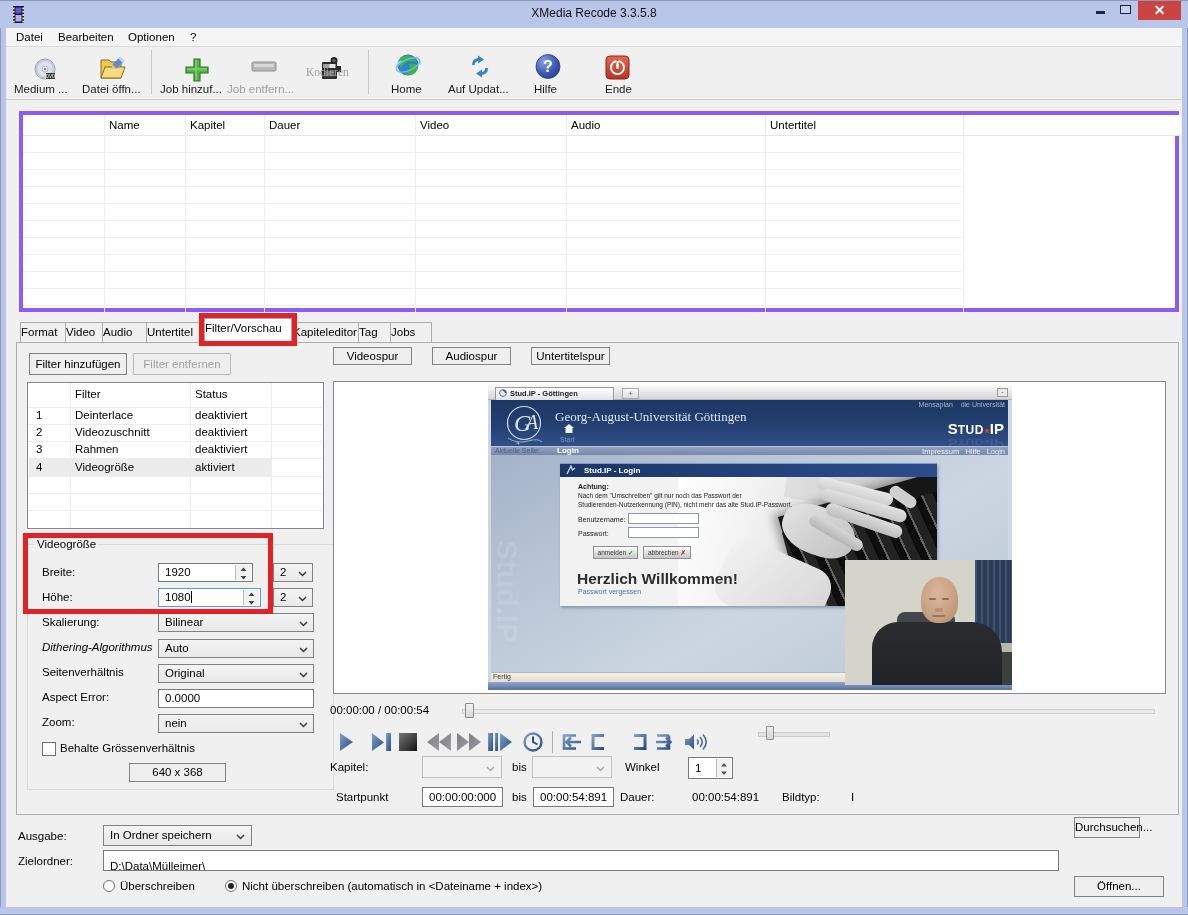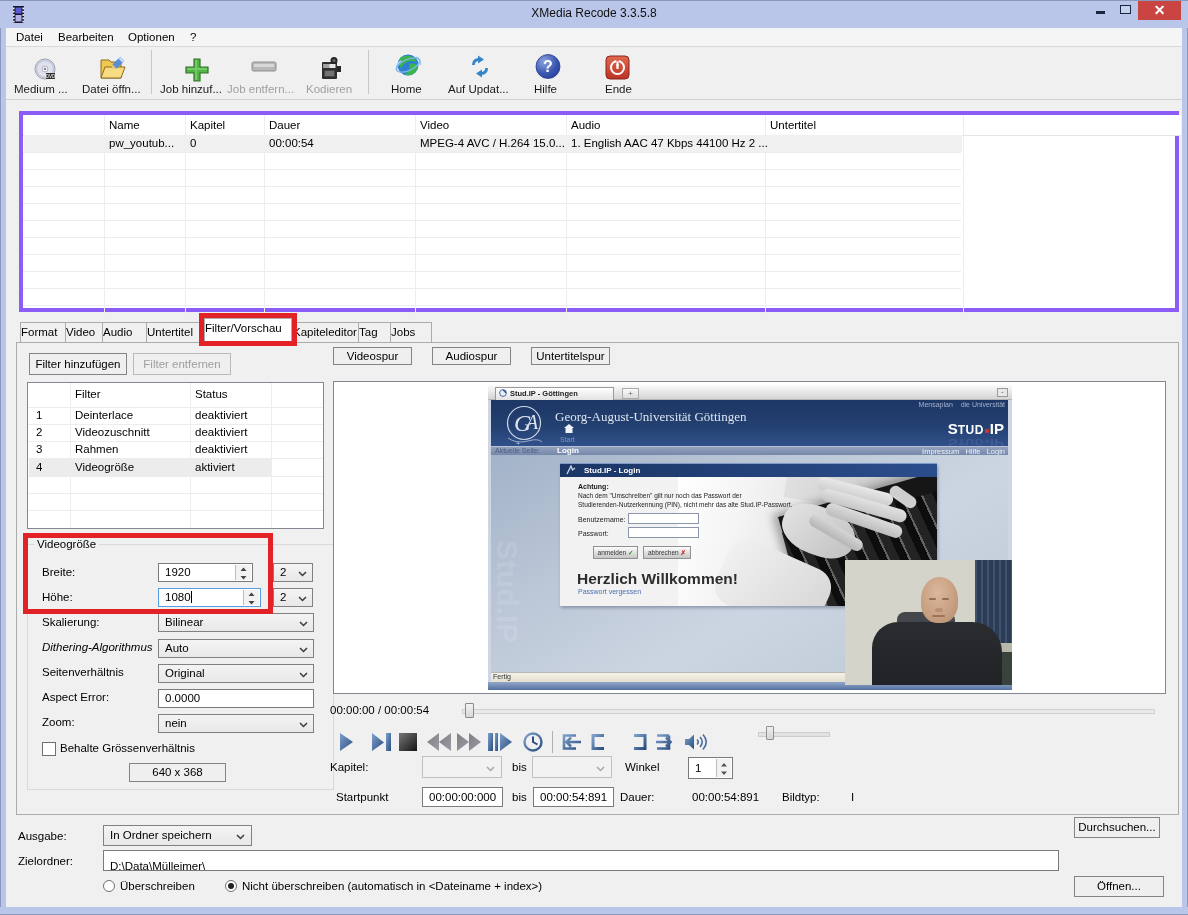--- a/index.html
+++ b/index.html
@@ -152,21 +152,21 @@
  <rect x="1" y="1" width="23" height="23" rx="4" fill="url(#eg)" stroke="#8e2218" stroke-width="1"></rect>
  <circle cx="12.5" cy="12.5" r="6.5" fill="none" stroke="#fff" stroke-width="2"></circle>
  <rect x="11.4" y="7" width="2.2" height="7" fill="#fff"></rect>
  <rect x="11.4" y="5" width="2.2" height="4" fill="#c84b38"></rect>
  <rect x="11.6" y="6.2" width="1.8" height="5.5" fill="#fff"></rect>
 </svg>
 <div class="tbl abs" style="left:14px;top:83px;">Medium ...</div>
 <div class="tbl abs" style="left:82px;top:83px;">Datei öffn...</div>
 <div class="tbl abs" style="left:160px;top:83px;">Job hinzuf...</div>
 <div class="tbl dis abs" style="left:227px;top:83px;">Job entfern...</div>
-<div class="tbl dis abs" style="left:306px;top:83px;">Kodieren</div>
+<div class="tbl dis abs" style="left:306px;top:66px;font-family:Liberation Serif, serif;">Kodieren</div>
 <div class="tbl abs" style="left:391px;top:83px;">Home</div>
 <div class="tbl abs" style="left:448px;top:83px;">Auf Updat...</div>
 <div class="tbl abs" style="left:534px;top:83px;">Hilfe</div>
 <div class="tbl abs" style="left:605px;top:83px;">Ende</div>
 <div class="tsep abs" style="left:151px;top:50px;"></div>
 <div class="tsep abs" style="left:368px;top:50px;"></div>
 
 <div class="abs" id="ftable">
  <div class="abs" id="fhead"></div>
  <div class="fvline" style="left:81px;height:199px;"></div>
@@ -175,27 +175,20 @@
  <div class="fvline" style="left:392px;height:199px;"></div>
  <div class="fvline" style="left:543px;height:199px;"></div>
  <div class="fvline" style="left:742px;height:199px;"></div>
  <div class="fvline" style="left:940px;height:199px;"></div>
  <div class="fth" style="left:86px;">Name</div>
  <div class="fth" style="left:167px;">Kapitel</div>
  <div class="fth" style="left:246px;">Dauer</div>
  <div class="fth" style="left:397px;">Video</div>
  <div class="fth" style="left:548px;">Audio</div>
  <div class="fth" style="left:747px;">Untertitel</div>
- <div class="abs" id="frow1">
-  <div class="fcell" style="left:85px;">pw_youtub...</div>
-  <div class="fcell" style="left:166px;">0</div>
-  <div class="fcell" style="left:245px;">00:00:54</div>
-  <div class="fcell" style="left:396px;">MPEG-4 AVC / H.264 15.0...</div>
-  <div class="fcell" style="left:547px;">1. English AAC  47 Kbps 44100 Hz 2 ...</div>
- </div>
  <div class="fhline" style="top:37px;"></div>
  <div class="fhline" style="top:54px;"></div>
  <div class="fhline" style="top:71px;"></div>
  <div class="fhline" style="top:88px;"></div>
  <div class="fhline" style="top:105px;"></div>
  <div class="fhline" style="top:122px;"></div>
  <div class="fhline" style="top:139px;"></div>
  <div class="fhline" style="top:156px;"></div>
  <div class="fhline" style="top:173px;"></div>
  <div class="fhline" style="top:190px;"></div>
@@ -477,21 +470,21 @@
 <div class="combo" style="left:103px;top:825px;width:149px;height:21px;">
     <span class="cv" style="top:3px;">In Ordner speichern</span>
  <svg class="abs" style="right:6px;top:8px;" width="9" height="6" viewBox="0 0 9 6">
       <path d="M1 1 L4.5 4.5 L8 1" stroke="#3c3c3c" stroke-width="1.5" fill="none"></path>
     </svg>
   </div>
 <div class="lbl" style="left:18px;top:855px;">Zielordner:</div>
 <div class="input" style="left:103px;top:850px;width:956px;height:21px;">
     <span class="iv" style="top:9px;">D:\Data\Mülleimer\</span>
   </div>
-<div class="btn" style="left:1074px;top:817px;width:86px;height:21px;line-height:19px;">Durchsuchen...</div>
+<div class="btn" style="left:1074px;top:817px;width:66px;height:21px;line-height:19px;">Durchsuchen...</div>
 <div class="abs" style="left:103px;top:880px;width:12px;height:12px;border:1px solid #707070;border-radius:50%;background:#fff;box-sizing:border-box;z-index:2;"></div>
 <div class="lbl" style="left:120px;top:880px;">Überschreiben</div>
 <div class="abs" style="left:225px;top:880px;width:12px;height:12px;border:1px solid #707070;border-radius:50%;background:#fff;box-sizing:border-box;z-index:2;"></div>
 <div class="abs" style="left:228px;top:883px;width:6px;height:6px;border-radius:50%;background:#222;z-index:3;"></div>
 <div class="lbl" style="left:242px;top:880px;">Nicht überschreiben (automatisch in &lt;Dateiname + index&gt;)</div>
 <div class="btn" style="left:1074px;top:876px;width:90px;height:21px;line-height:19px;">Öffnen...</div>
 <div class="abs" id="redbox1"></div>
 <div class="abs" id="redbox2"></div>
 
 </body></html>

